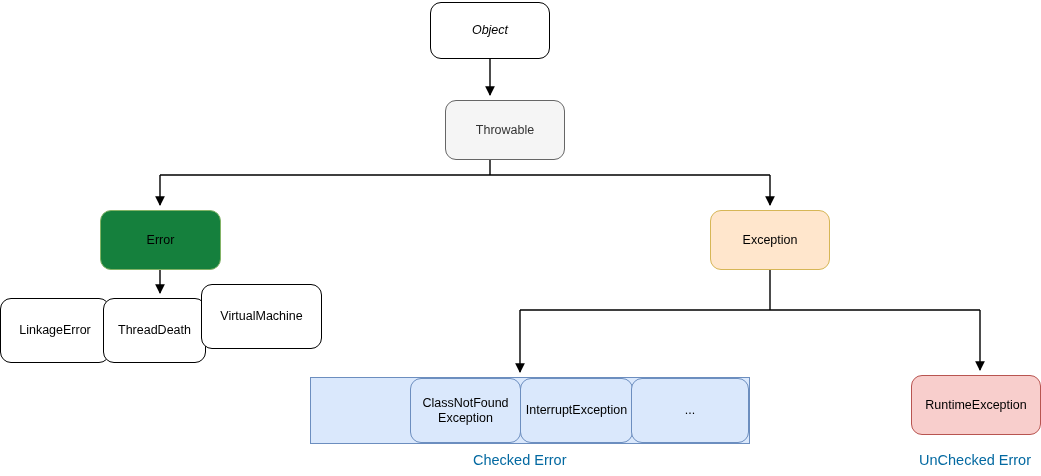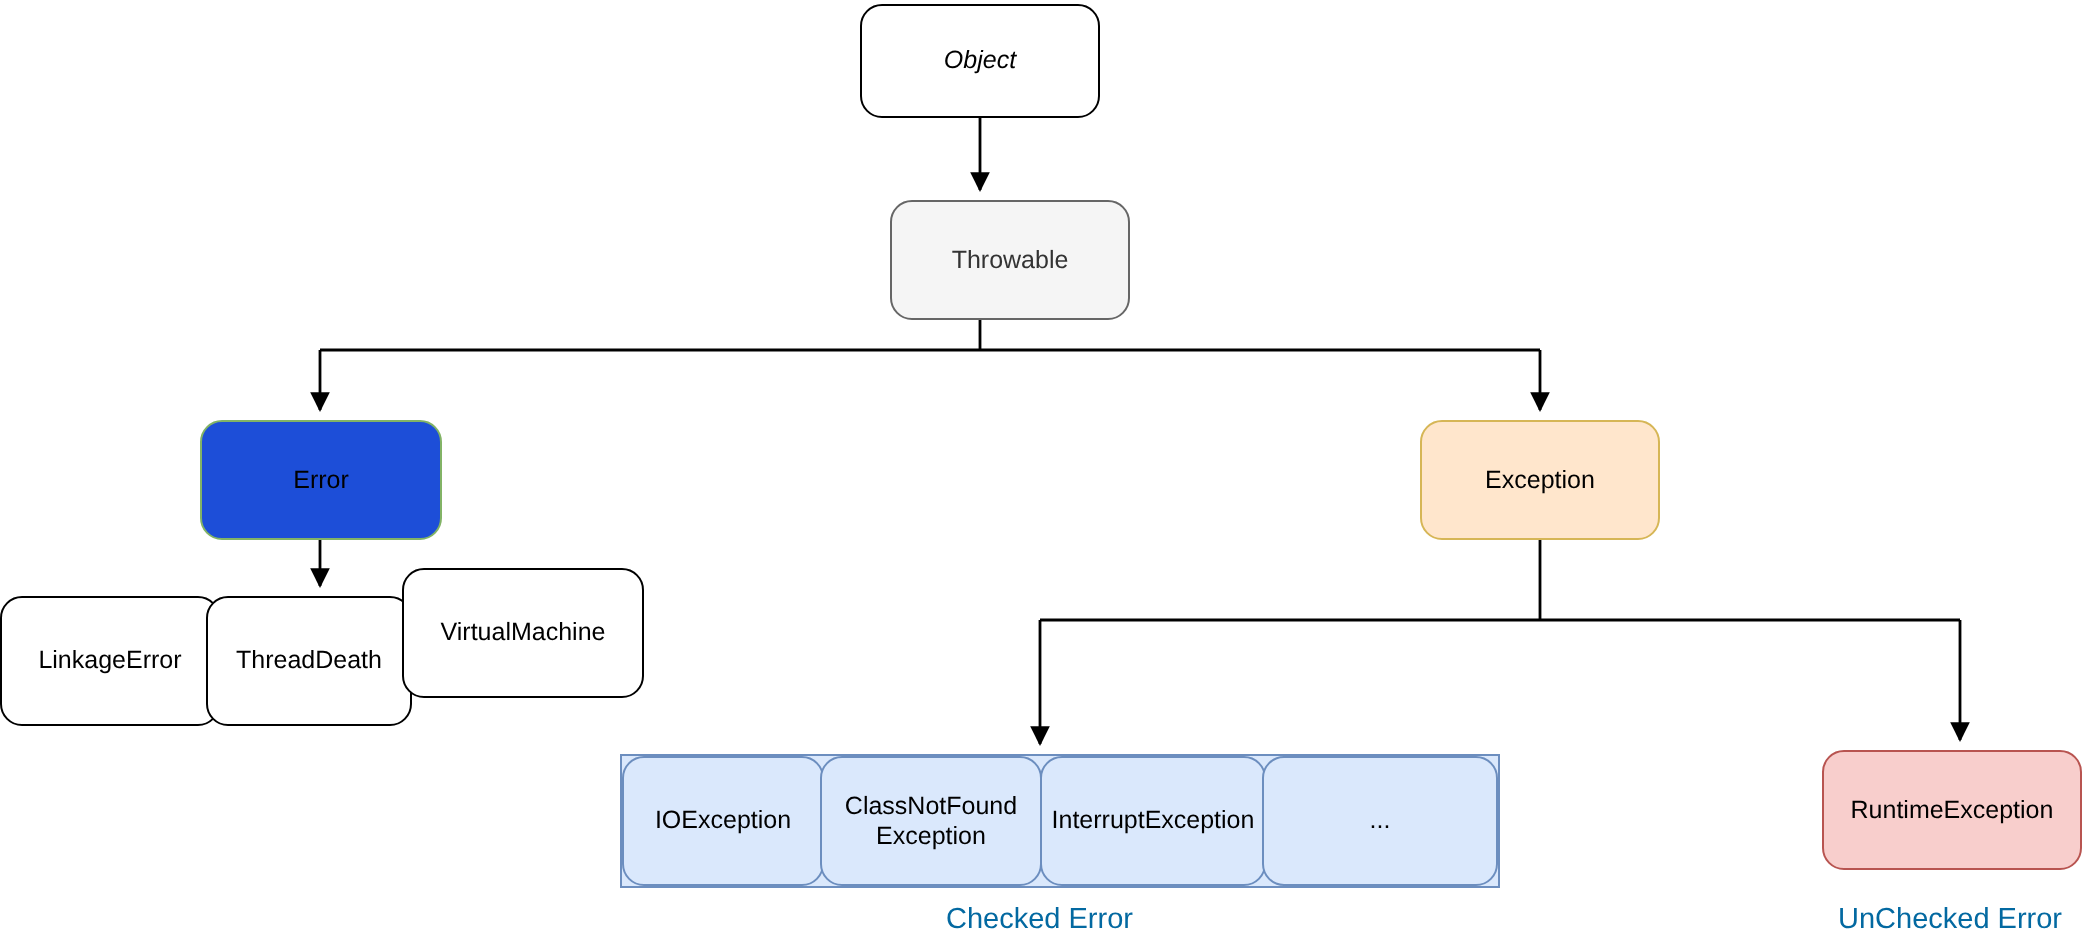--- a/index.html
+++ b/index.html
@@ -47,21 +47,21 @@
   .node-label {
     display: block;
     white-space: pre-line;
   }
 
   
   .n-object   { left: 430px; top: 2px;   width: 120px; height: 57px; font-style: italic; }
   .n-throwable{ left: 430px; top: 100px; width: 120px; height: 60px;
                 background: #f5f5f5; border-color: #666666; color: #333333; margin-left: 15px; }
   .n-error    { left: 100px; top: 210px; width: 121px; height: 60px;
-                background: #1d4ed8; border-color: #82b366; }
+                background: #15803d; border-color: #82b366; }
   .n-exception{ left: 710px; top: 210px; width: 120px; height: 60px;
                 background: #ffe6cc; border-color: #d6b656; }
 
   
   .n-linkage  { left: 0px;   top: 298px; width: 110px; height: 65px; }
   .n-thread   { left: 103px; top: 298px; width: 103px; height: 65px; text-align: right; }
   .n-vm       { left: 201px; top: 284px; width: 121px; height: 65px; }
 
   
   .group-blue {
@@ -147,23 +147,20 @@
   <div class="node n-thread">
     <span class="node-label">ThreadDeath</span>
   </div>
 
   <div class="node n-vm">
     <span class="node-label">VirtualMachine</span>
   </div>
 
   <div class="group-blue"></div>
 
-  <div class="node n-blue n-io">
-    <span class="node-label">IOException</span>
-  </div>
 
   <div class="node n-blue n-cnf">
     <span class="node-label">ClassNotFound
 Exception</span>
   </div>
 
   <div class="node n-blue n-interrupt">
     <span class="node-label">InterruptException</span>
   </div>
 

